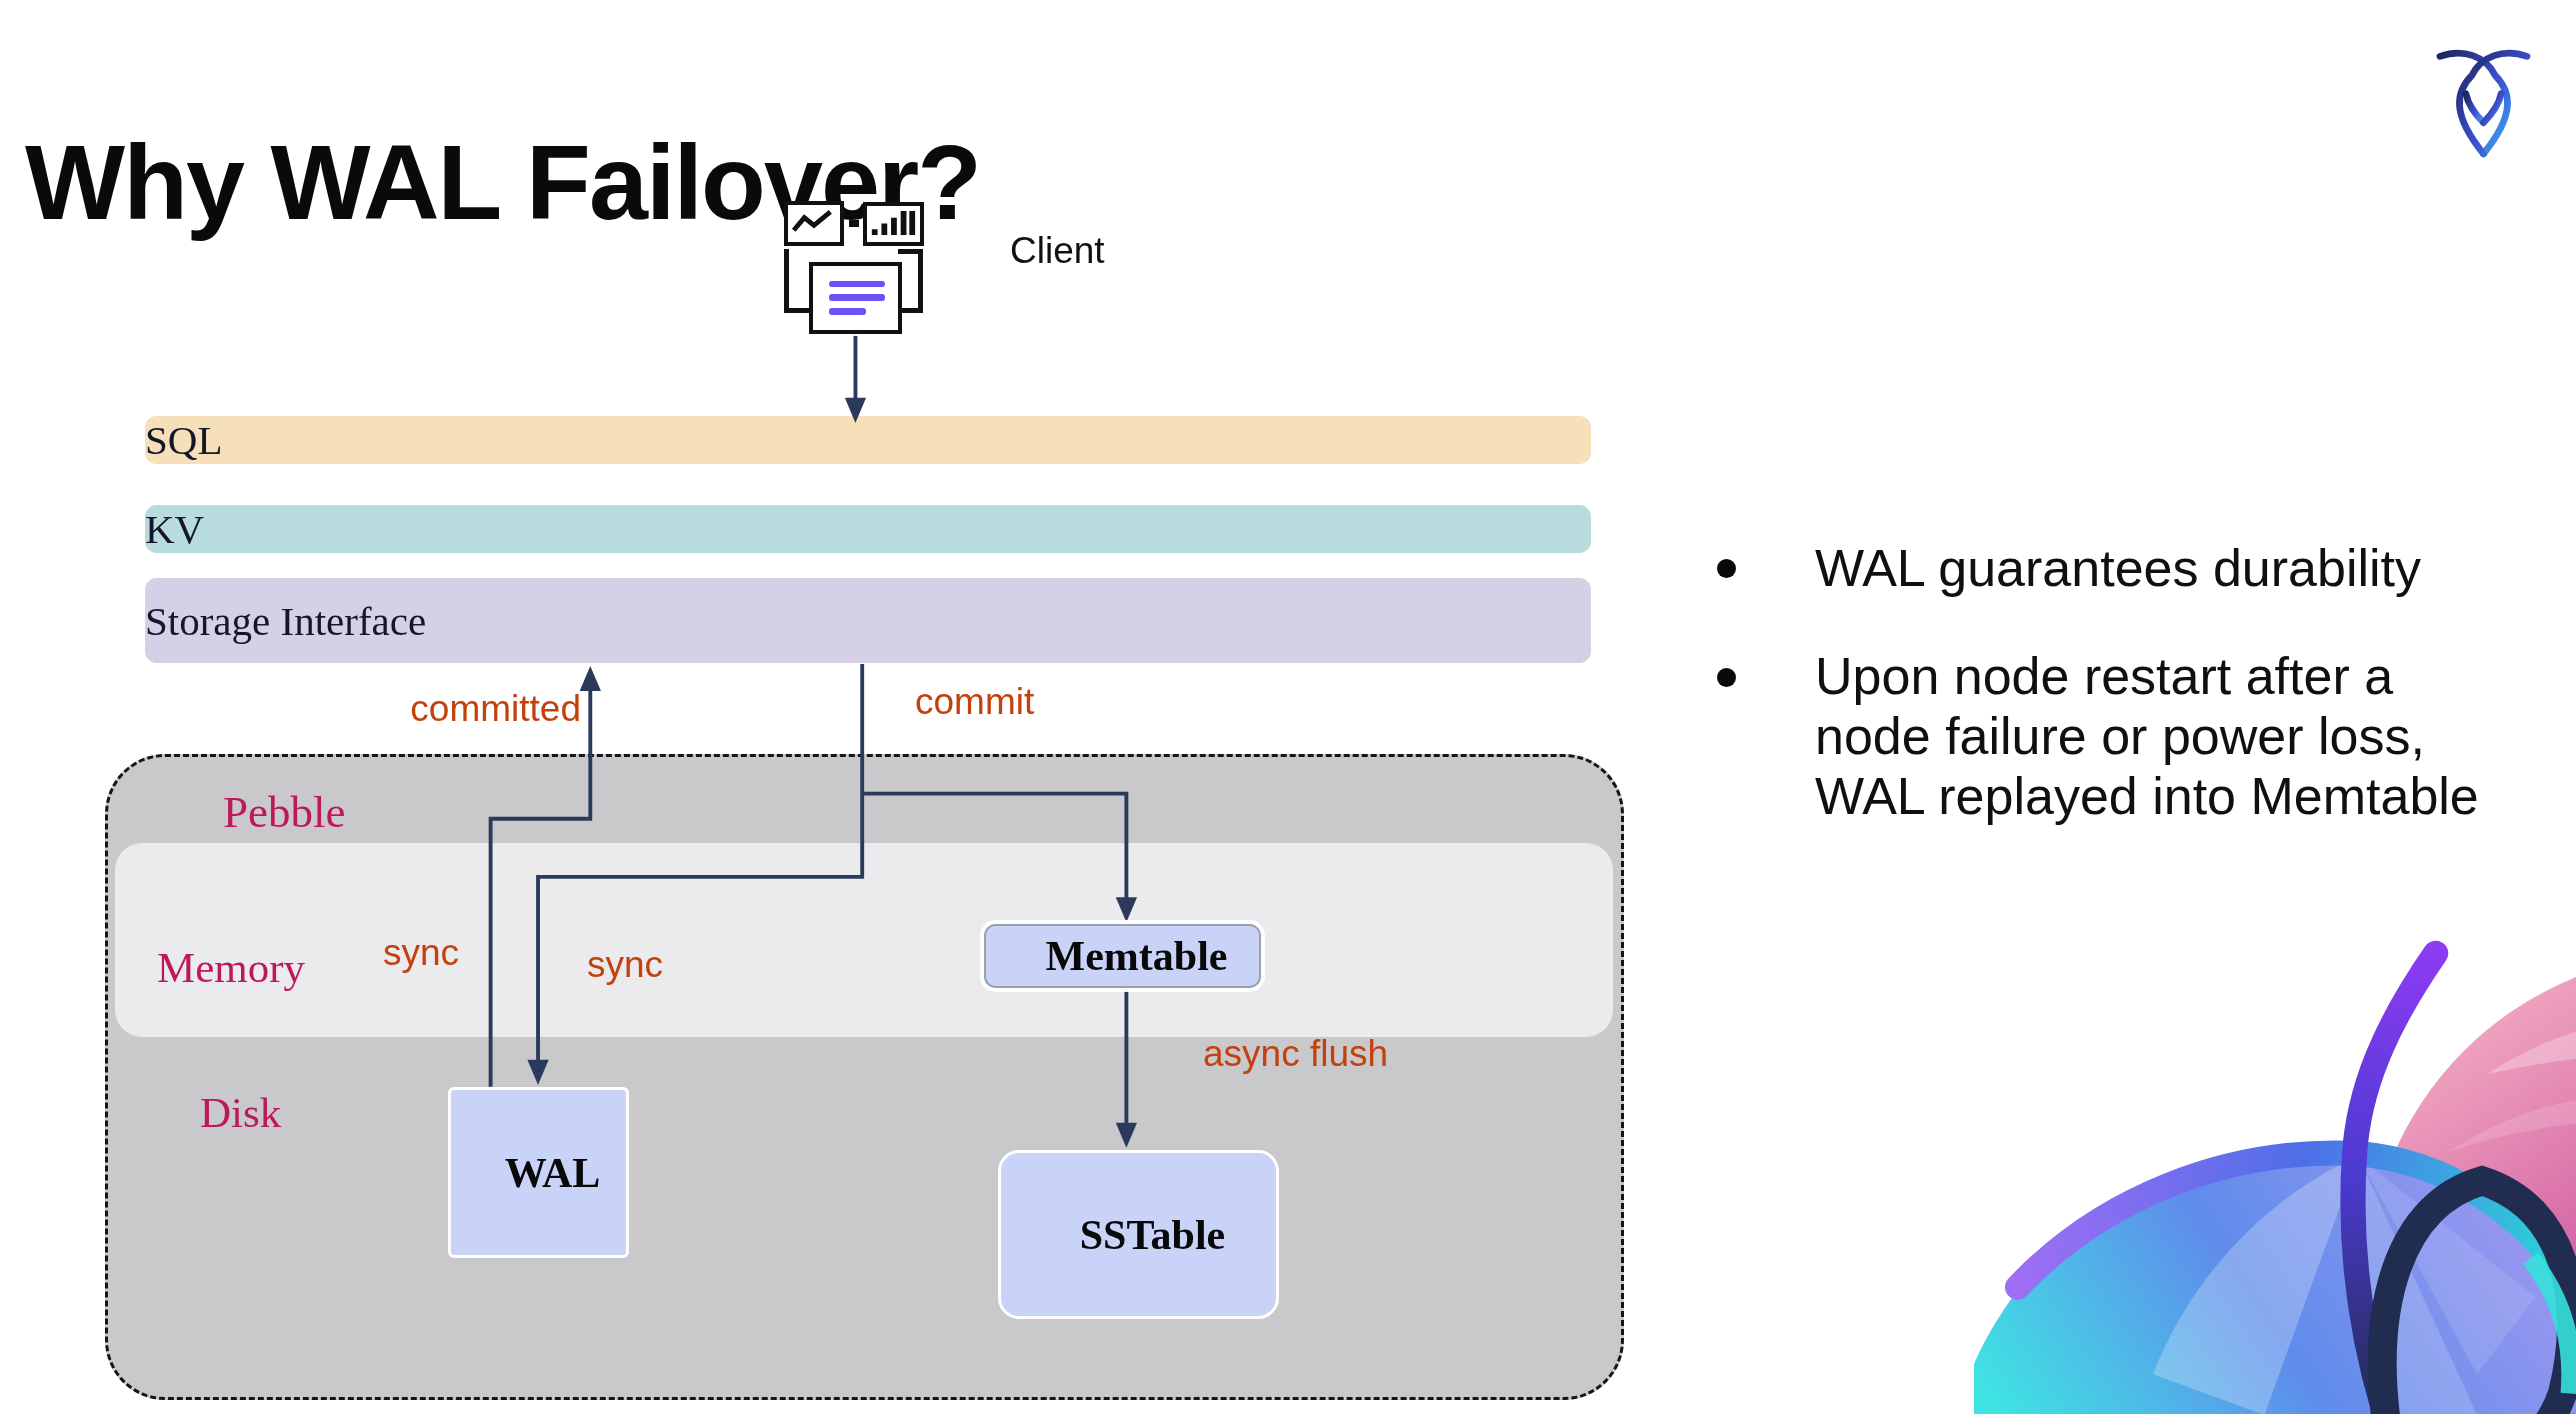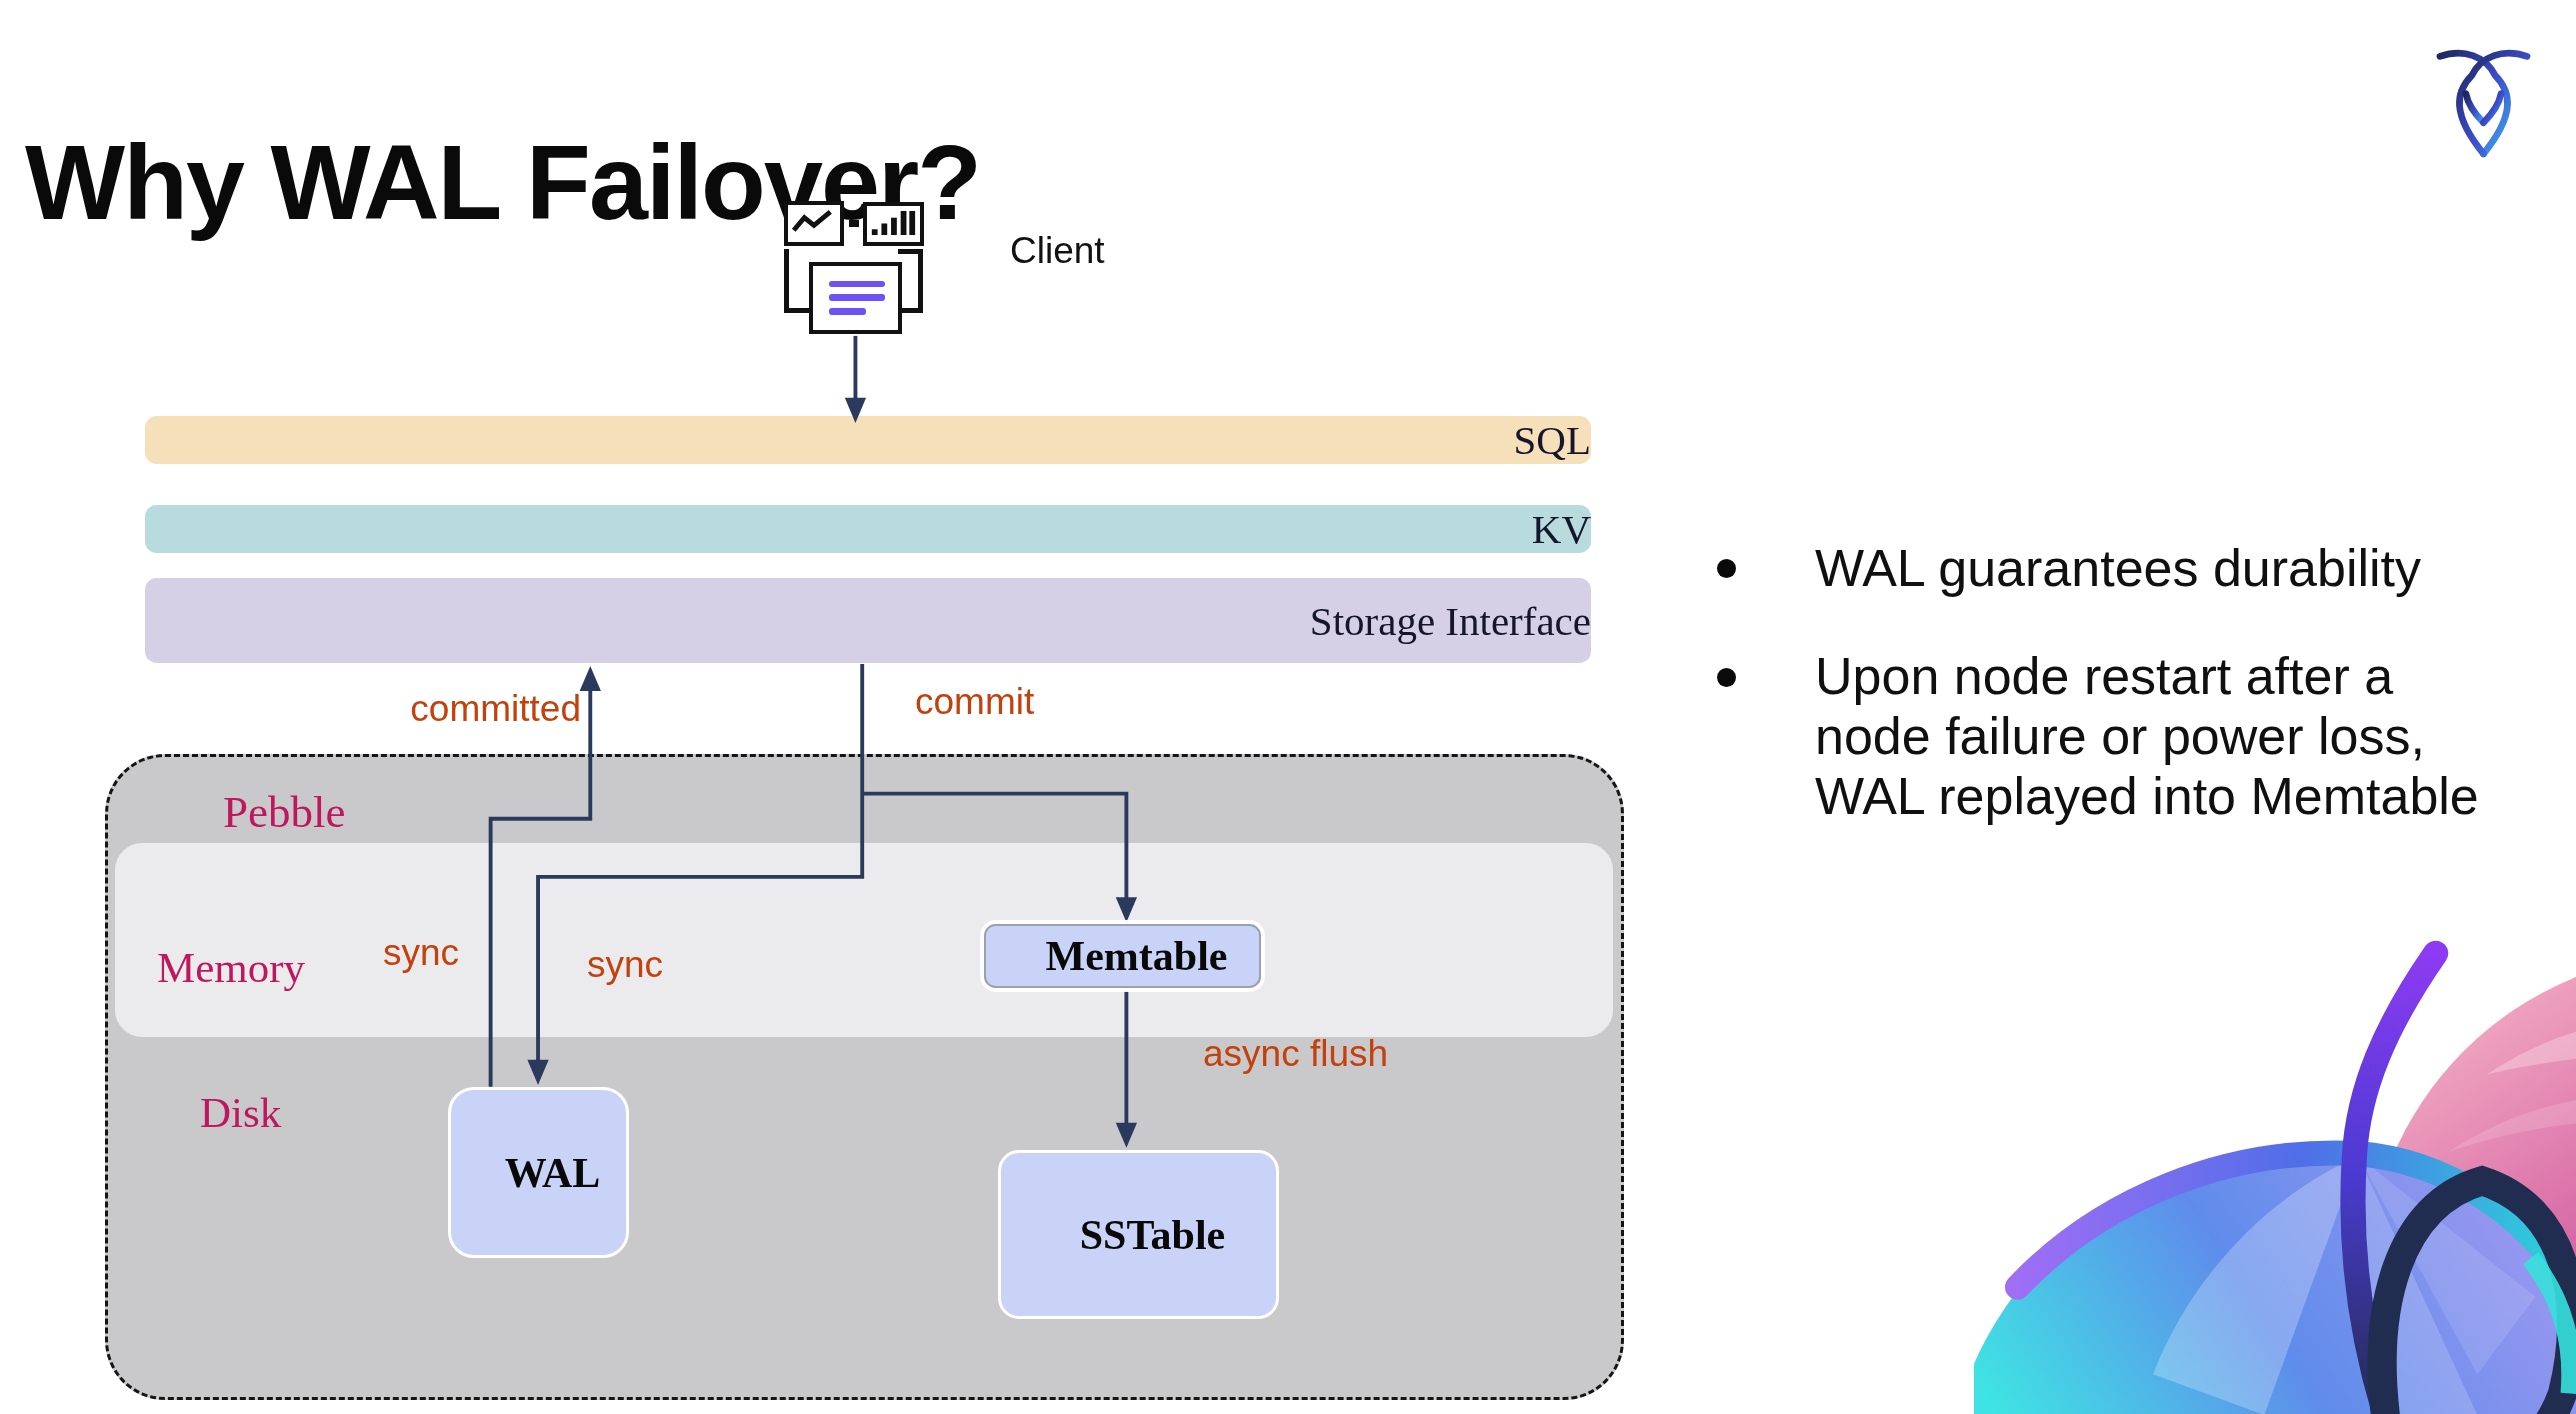--- a/index.html
+++ b/index.html
@@ -12,39 +12,39 @@
          letter-spacing:-1.9px;line-height:1.2;white-space:nowrap;}
 
   
   .ico-box{border:4.8px solid #111;background:#fff;box-sizing:border-box;}
   .ico-dash{background:#111;}
   .bracket{background:#111;}
   .doc-line{position:absolute;border-radius:2.9px;}
   .client-label{font-size:37px;color:#111;}
 
   
-  .bar{left:145px;width:1446px;border-radius:11.6px;display:flex;align-items:center;justify-content:flex-end;
+  .bar{left:145px;width:1446px;border-radius:11.6px;display:flex;align-items:center;justify-content:flex-start;
        font-family:"Liberation Serif","DejaVu Serif",serif;font-size:41px;color:#15152b;}
   .bar-sql{top:416px;height:48px;}
   .bar-kv{top:505px;height:48px;}
   .bar-storage{top:578px;height:85px;}
 
   
   .pebble{left:105px;top:754px;width:1519px;height:646px;border:3.9px dashed #151515;
           border-radius:60px;box-sizing:border-box;}
   .memband{position:absolute;left:6.8px;top:86px;width:1498px;height:194px;border-radius:27px;}
   .zone-label{font-family:"Liberation Serif","DejaVu Serif",serif;color:#be185d;}
   .lbl-pebble{left:223px;top:786px;font-size:45px;}
   .lbl-memory{left:157px;top:943px;font-size:43px;}
   .lbl-disk{left:200px;top:1088px;font-size:43px;}
 
   
   .node{display:flex;align-items:center;justify-content:center;box-sizing:border-box;
         font-family:"Liberation Serif","DejaVu Serif",serif;font-weight:700;font-size:42px;color:#090909;padding-left:28px;}
-  .node-wal{left:448px;top:1087px;width:181px;height:171px;border:3.9px solid #fff;border-radius:26px;}
+  .node-wal{left:448px;top:1087px;width:181px;height:171px;border:3.9px solid #fff;border-radius:6px;}
   .node-memtable{left:984px;top:924px;width:277px;height:64px;border:2.9px solid #99a1ac;border-radius:11.6px;
                  box-shadow:0 0 0 3.9px rgba(255,255,255,0.92);}
   .node-sstable{left:998px;top:1150px;width:281px;height:169px;border:3.9px solid #fff;border-radius:21px;}
 
   
   .edge-label{font-size:37px;color:#c2410c;line-height:43px;white-space:nowrap;}
   .lbl-committed{left:387px;top:687px;width:194px;text-align:right;}
   .lbl-commit{left:915px;top:680px;}
   .lbl-sync-left{left:383px;top:931px;}
   .lbl-sync-right{left:587px;top:943px;}

